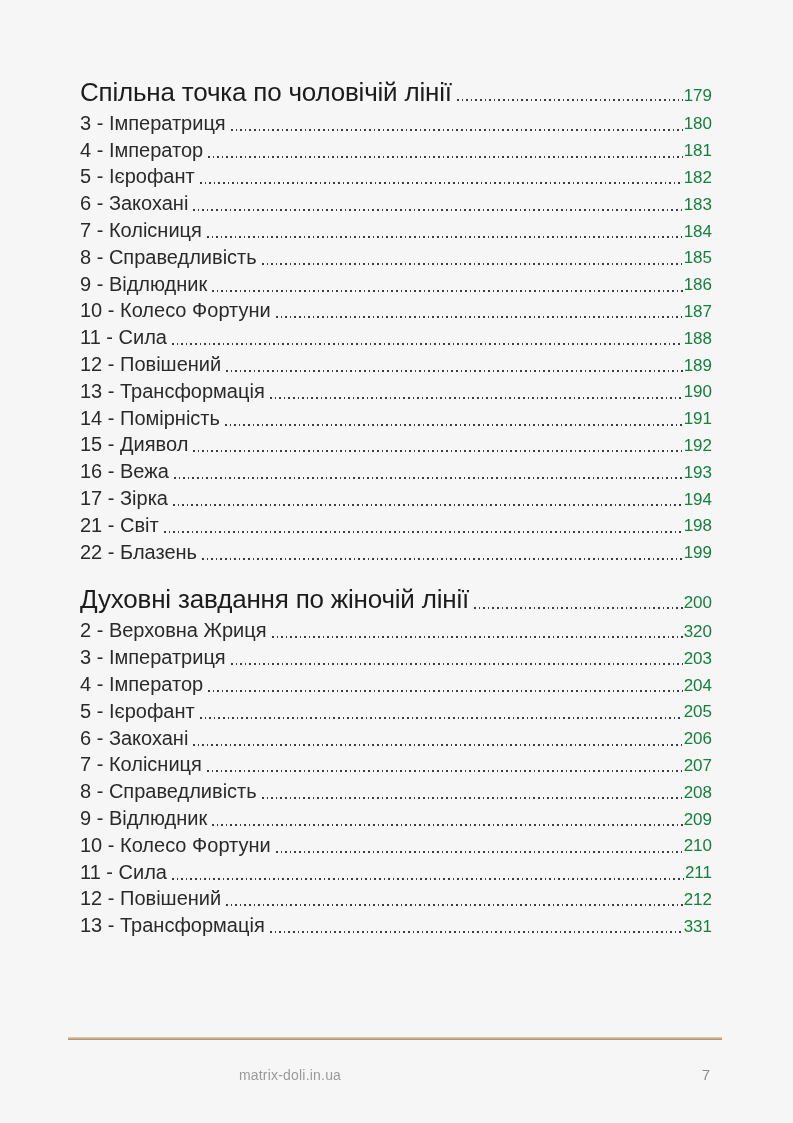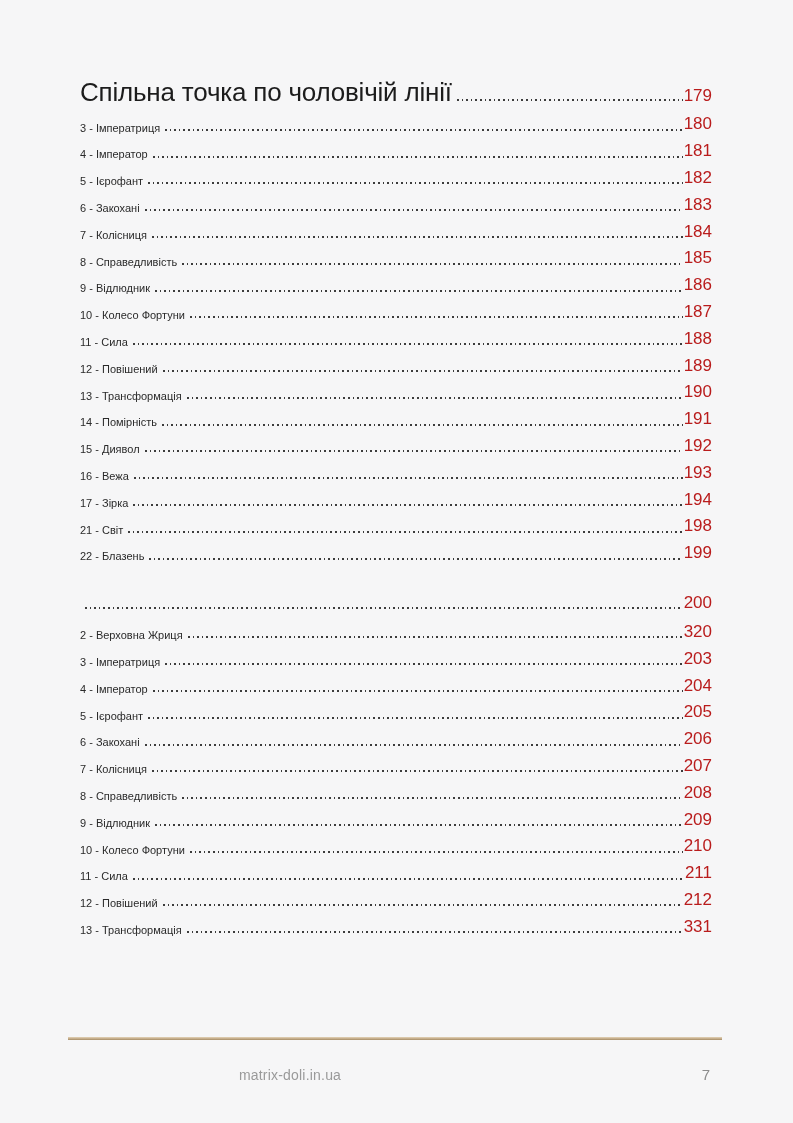--- a/index.html
+++ b/index.html
@@ -37,41 +37,41 @@
     line-height: 1.08;
     letter-spacing: -0.2px;
     color: #1c1c1c;
     white-space: nowrap;
   }
 
   .entries { margin-top: 2px; }
 
   .entry-row { height: 26.8px; }
   .entry-row .label {
-    font-size: 11px;
+    font-size: 20px;
     line-height: 1.2;
     white-space: nowrap;
   }
 
   .dots {
     flex: 1 1 auto;
     min-width: 12px;
     height: 2px;
     margin: 0 1px 4px 5px;
     background: repeating-linear-gradient(90deg,
       #3c3c3c 0, #3c3c3c 1.6px,
       transparent 1.6px, transparent 4.6px);
   }
   .heading-row .dots { margin-bottom: 5px; }
 
   .pagenum {
     font-size: 17px;
     line-height: 1.2;
     white-space: nowrap;
-    color: #b91c1c;
+    color: #15803d;
   }
 
   .section + .section { margin-top: 16px; }
 
   .footer-rule {
     position: absolute;
     left: 68px;
     top: 1037px;
     width: 654px;
     height: 3px;
@@ -211,20 +211,21 @@
   <div class="row entry-row">
     <span class="label">22 - Блазень</span>
     <span class="dots"></span>
     <span class="pagenum">199</span>
   </div>
 </div>
   </section>
 
   <section class="section">
     <div class="row heading-row">
+      <span class="title">Духовні завдання по жіночій лінії</span>
       <span class="dots"></span>
       <span class="pagenum">200</span>
     </div>
     <div class="entries">
   <div class="row entry-row">
     <span class="label">2 - Верховна Жриця</span>
     <span class="dots"></span>
     <span class="pagenum">320</span>
   </div>
 

